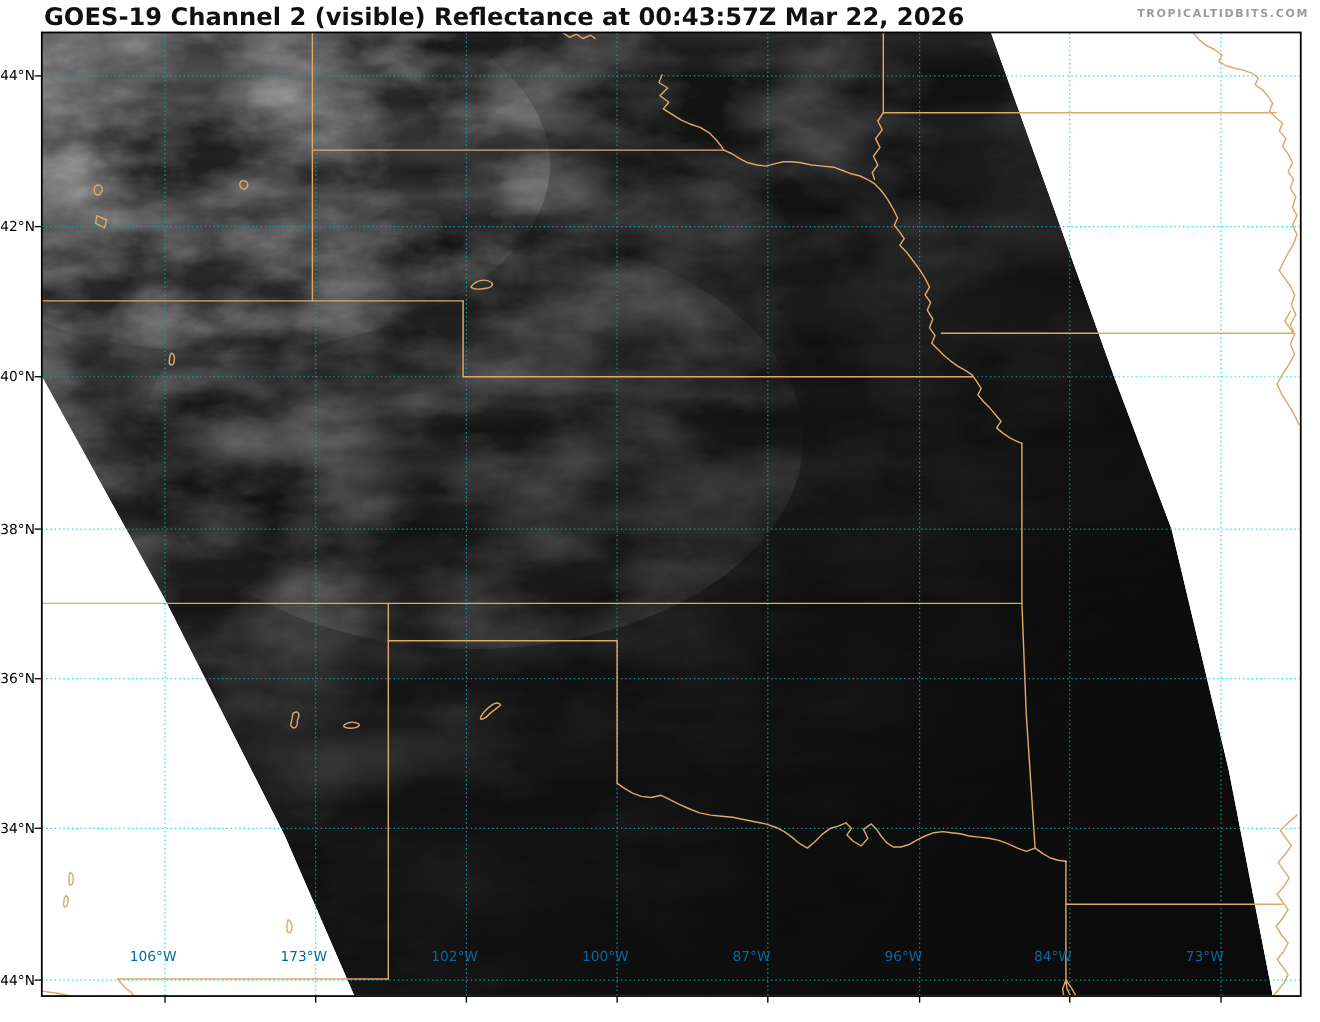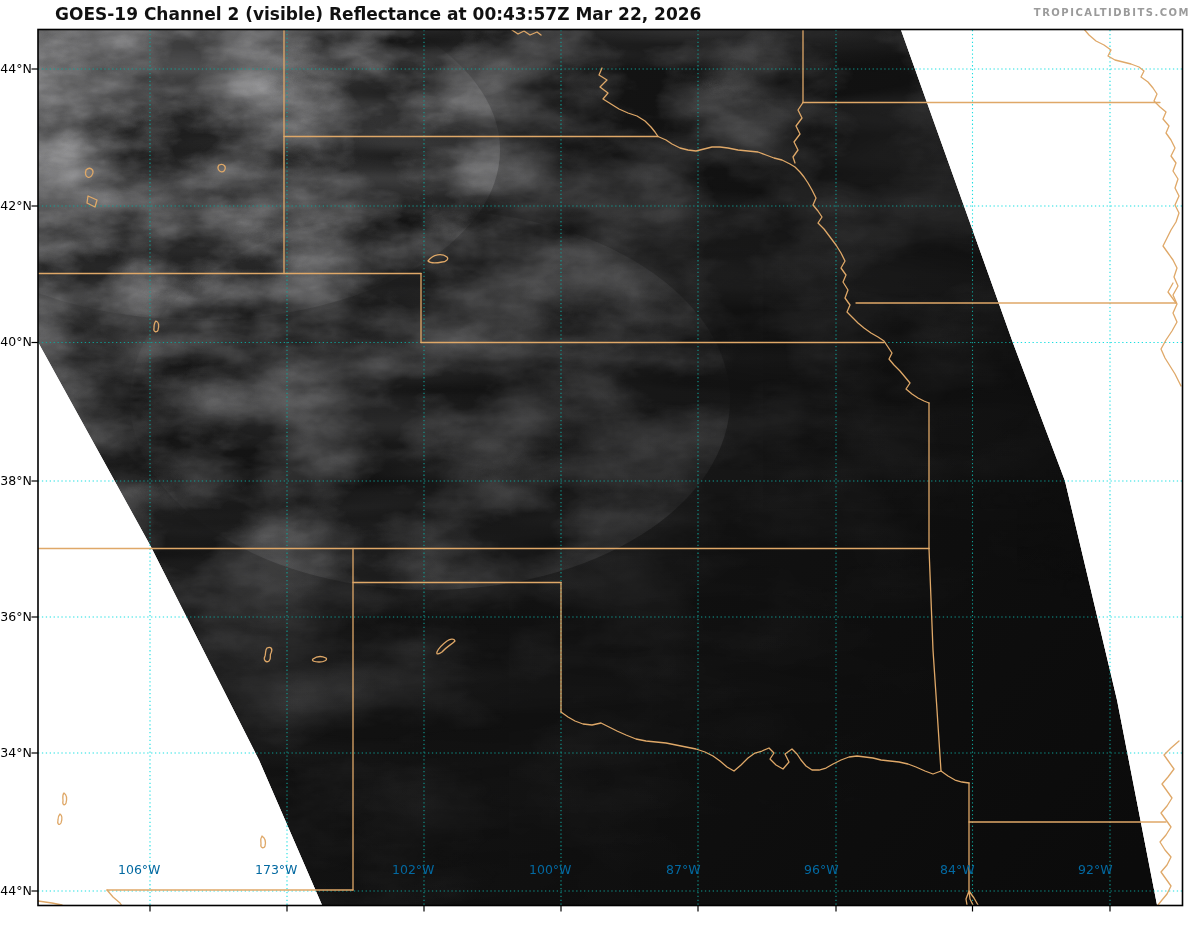--- a/index.html
+++ b/index.html
@@ -6,22 +6,22 @@
     --page-bg:#ffffff; --title:#111111; --watermark:#9b9b9b;
     --graticule:#1adfe2; --graticule-dim:#0fa39a; --state-border:#dfa868;
     --swath-dark:#111111; --frame:#000000;
   }
   html,body{margin:0;padding:0;background:#888;}
   .stage{
     position:relative; width:1200px; height:929px; background:var(--page-bg);
     font-family:"DejaVu Sans","Liberation Sans",sans-serif; overflow:hidden;
   }
   .title{
-    position:absolute; left:40px; top:4px; font-size:17px; font-weight:bold;
-    color:var(--title); white-space:nowrap;margin-left:15px;
+    position:absolute; left:40px; top:4px; font-size:22px; font-weight:bold;
+    color:var(--title); white-space:nowrap;
   }
   .watermark{
     position:absolute; right:10px; top:7px; font-size:10px; font-weight:bold;
     color:var(--watermark); letter-spacing:1.5px; white-space:nowrap;
   }
   .maplayer{position:absolute; left:0; top:0;}
   .lat-label{
     position:absolute; left:0; width:32px; text-align:center; font-size:12.5px;
     color:#000; line-height:16px; white-space:nowrap;
   }
@@ -199,15 +199,15 @@
   <span class="lat-label" style="top:745px">34°N</span>
   <span class="lat-label" style="top:883px">44°N</span>
 
   <span class="lon-label" style="left:118px">106°W</span>
   <span class="lon-label" style="left:255px">173°W</span>
   <span class="lon-label" style="left:392px">102°W</span>
   <span class="lon-label" style="left:529px">100°W</span>
   <span class="lon-label" style="left:666px">87°W</span>
   <span class="lon-label" style="left:804px">96°W</span>
   <span class="lon-label" style="left:940px">84°W</span>
-  <span class="lon-label" style="left:1078px">92°W</span>
+  <span class="lon-label" style="left:1078px">73°W</span>
 
 </div>
 
 </body></html>

